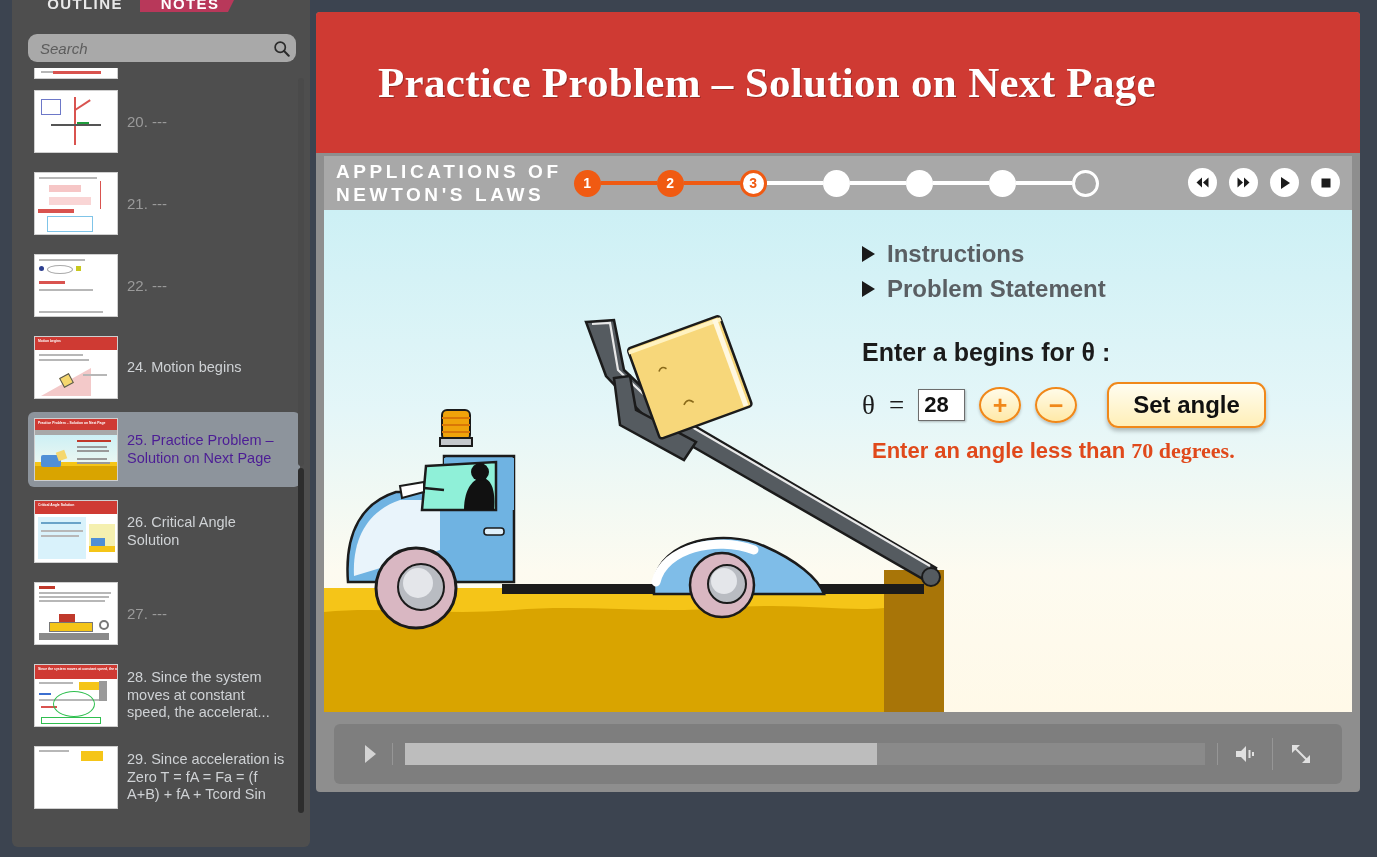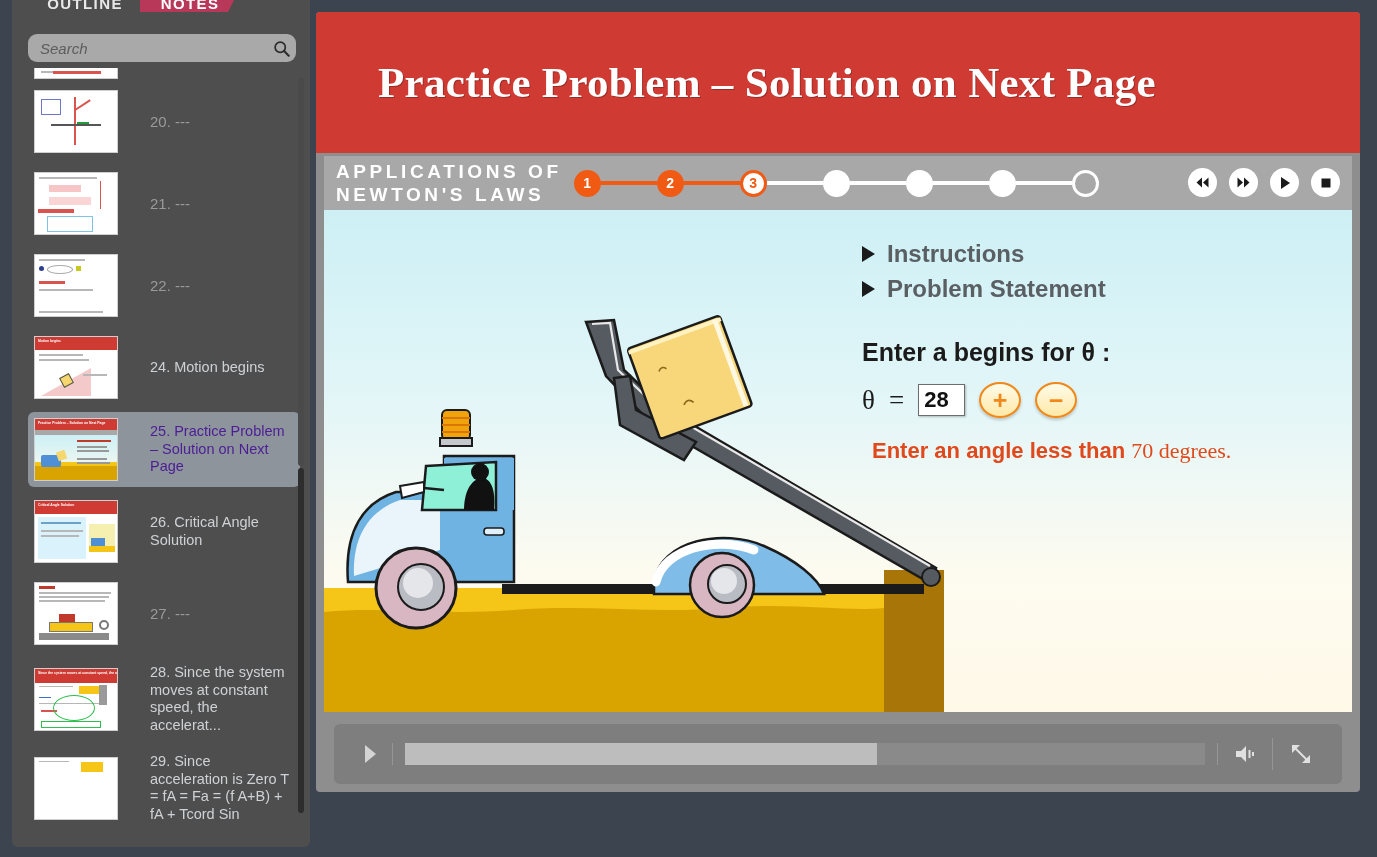--- a/index.html
+++ b/index.html
@@ -50,21 +50,21 @@
     padding-left: 12px;
   }
   .search-input::placeholder { color: #5d5d5d; font-style: italic; opacity: 1; }
   .search-icon { width: 30px; display:flex; align-items:center; justify-content:center; }
 
   .slide-list {
     position: absolute; left: 16px; top: 68px; width: 282px; height: 768px;
     overflow: hidden;
   }
   .slide-item {
-    display: flex; align-items: center; gap: 32px;
+    display: flex; align-items: center; gap: 9px;
     padding: 6px 8px 6px 6px; margin-bottom: 7px;
     width: 272px; border-radius: 6px;
   }
   .slide-item.selected { background: #8d949c; }
   .thumb {
     width: 84px; height: 63px; flex: none;
     background: #fff; border: 1px solid #cfcfcf;
     position: relative; overflow: hidden;
   }
   .thumb .tbar { position:absolute; left:0; right:0; top:0; height:13px; background:#cf3a33; }
@@ -190,21 +190,21 @@
     padding: 7px 24px; border-radius: 11px;
     background: linear-gradient(to bottom, #fffdf0, #ffefb8);
     border: 2.5px solid #f0881a;
     font-size: 24px; font-weight: bold; color: #101010;
     box-shadow: 0 3px 4px rgba(0,0,0,0.25);
   }
   .warn-text {
     position: absolute; left: 548px; top: 228px;
     font-size: 22px; font-weight: bold; color: #e0491b;
   }
-  .warn-text .serifnum { font-family: "Liberation Serif", serif; font-weight: normal; }
+  .warn-text .serifnum { font-family: "Liberation Serif", serif; font-weight: bold; }
 
   
   .illus { position: absolute; left: 0; top: 0; width: 620px; height: 502px; }
 
   
   .vplayer {
     position: absolute; left: 18px; top: 712px; width: 1008px; height: 60px;
     background: #7e7e7e; border-radius: 6px;
     display: flex; align-items: center; padding: 0 14px;
   }
@@ -538,20 +538,23 @@
       <div class="angle-row">
         <span class="theta-eq">θ</span>
         <span class="theta-eq">=</span>
         <input class="theta-input" value="28" style="">
         <div class="round-btn">
           <span>+</span>
         </div>
         <div class="round-btn">
           <span>−</span>
         </div>
+        <div class="set-angle-btn">
+          <span>Set angle</span>
+        </div>
       </div>
 
       <div class="warn-text">
         <span>Enter an angle less than </span><span class="serifnum">70</span><span class="serifnum"> degrees.</span>
       </div>
     </div>
 
     <div class="vplayer">
       <div class="vplay">
         <svg width="14" height="20" viewBox="0 0 14 20">

